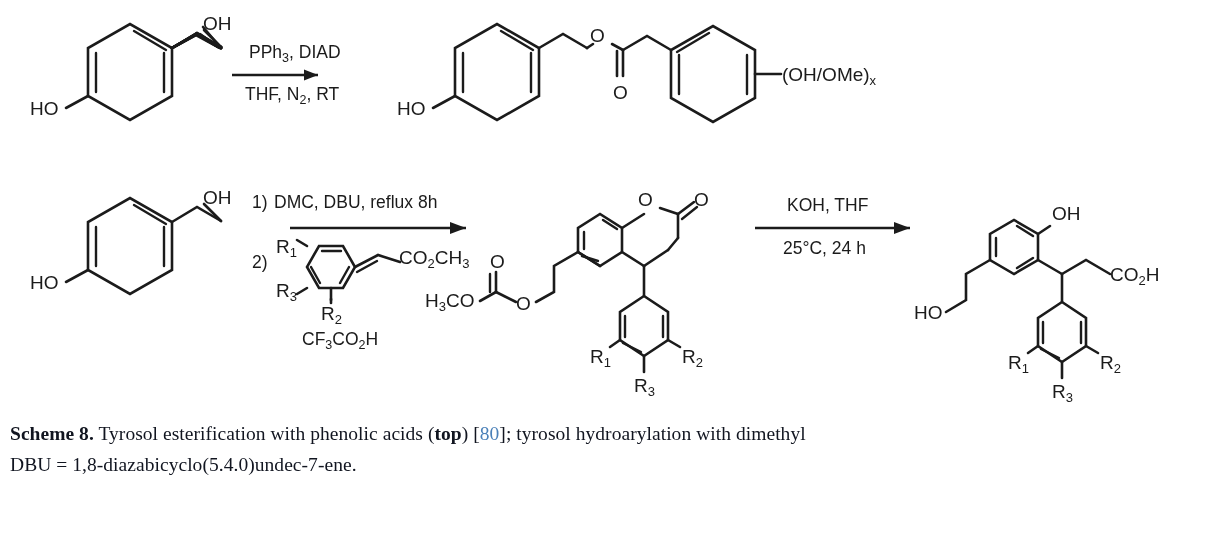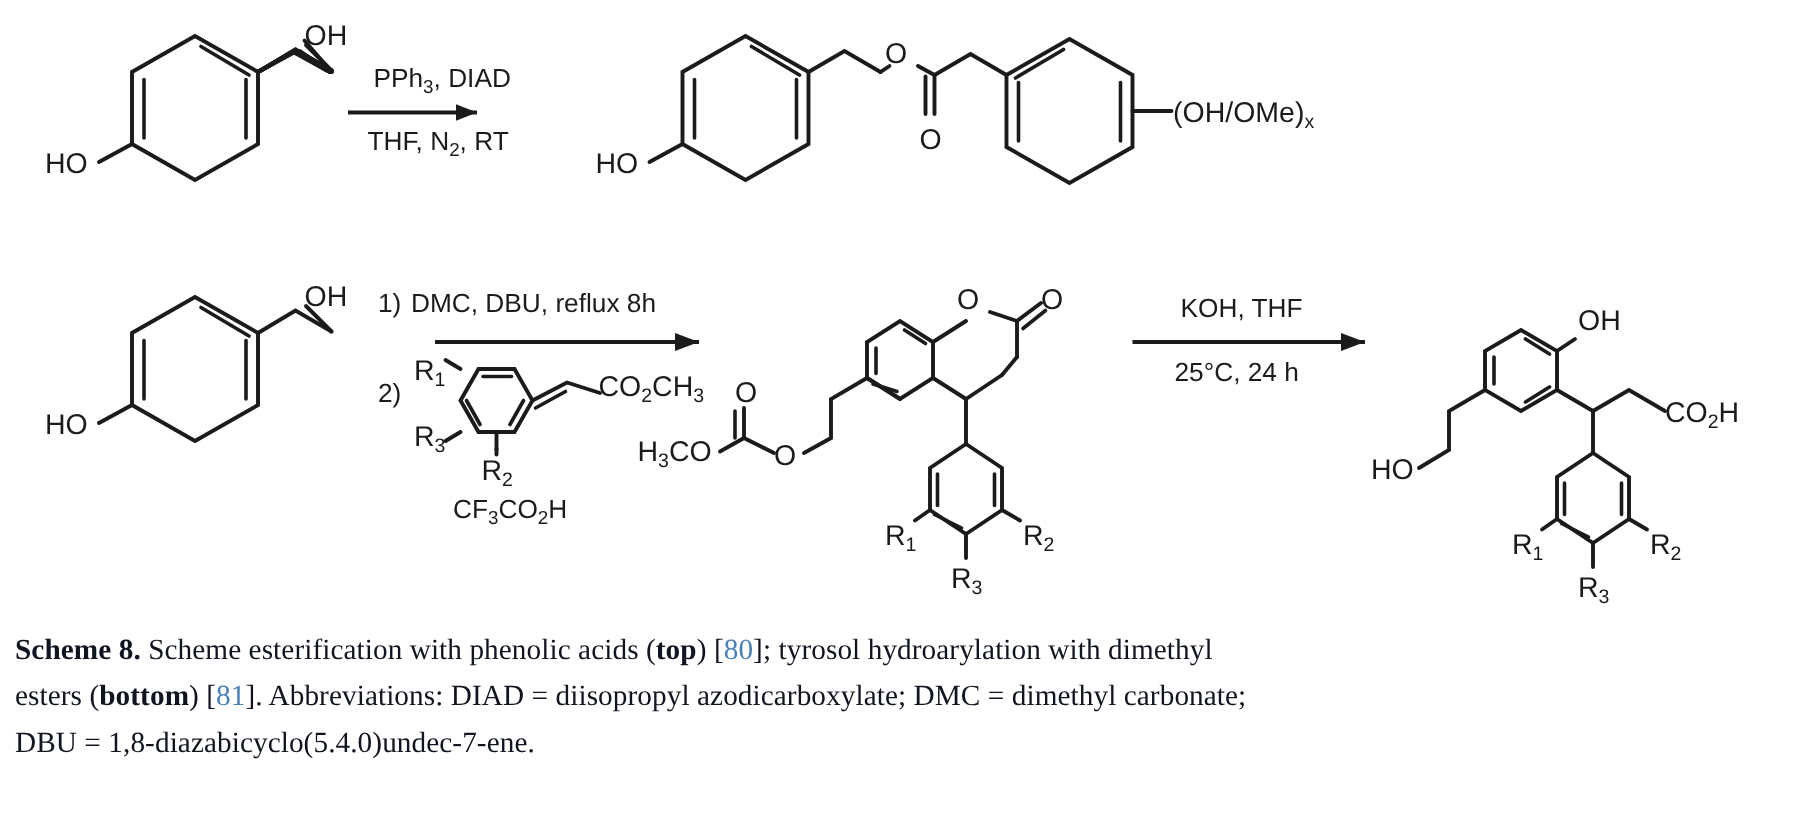--- a/index.html
+++ b/index.html
@@ -298,16 +298,15 @@
     </text>
     <path class="bond" d="M1062,362 L1062,378"></path>
     <text class="rlabel" x="1052" y="398">
       <tspan>R</tspan><tspan class="rlabel-sub" dy="4">3</tspan>
     </text>
   </g>
 </svg>
 </div>
 
 <div class="caption-block">
-  <div class="caption-line" id="cap1"><span class="cap-bold">Scheme 8.</span><span> Scheme esterification with phenolic acids (</span><span class="cap-bold">top</span><span>) [</span><span class="cap-ref">80</span><span>]; tyrosol hydroarylation with dimethyl</span></div>
-  <div class="caption-line" id="cap2"><span>esters (</span><span class="cap-bold">bottom</span><span>) [</span><span class="cap-ref">81</span><span>]. Abbreviations: DIAD = diisopropyl azodicarboxylate; DMC = dimethyl carbonate;</span></div>
+  <div class="caption-line" id="cap1"><span class="cap-bold">Scheme 8.</span><span> Tyrosol esterification with phenolic acids (</span><span class="cap-bold">top</span><span>) [</span><span class="cap-ref">80</span><span>]; tyrosol hydroarylation with dimethyl</span></div>
   <div class="caption-line" id="cap3"><span>DBU = 1,8-diazabicyclo(5.4.0)undec-7-ene.</span></div>
 </div>
 
 </body></html>

